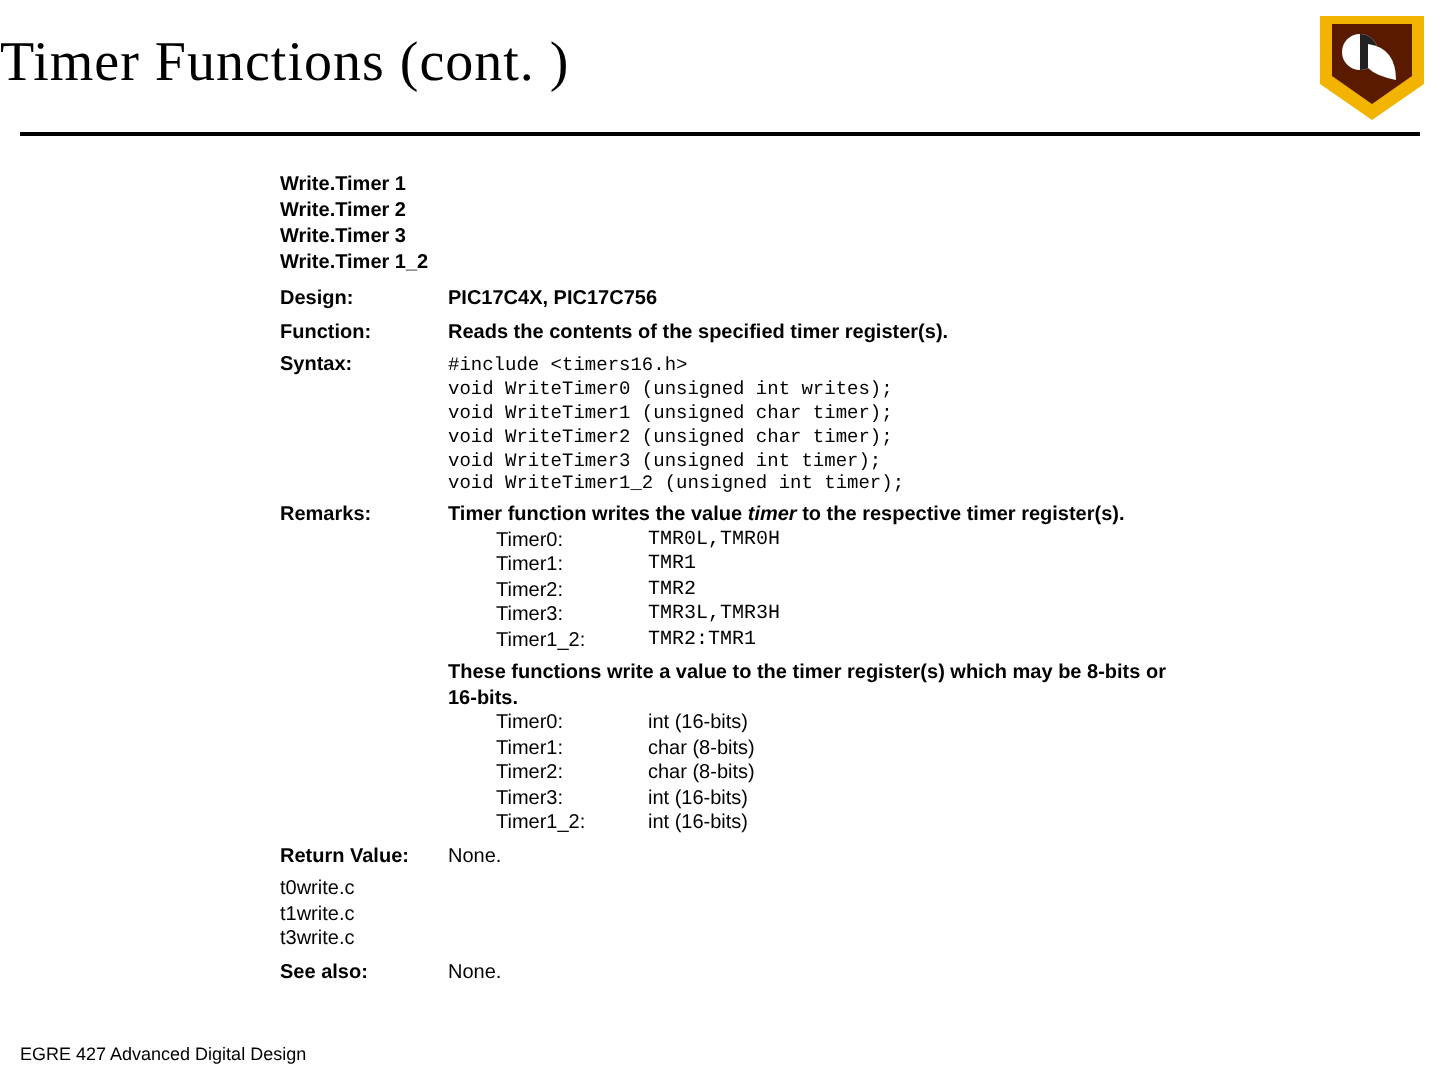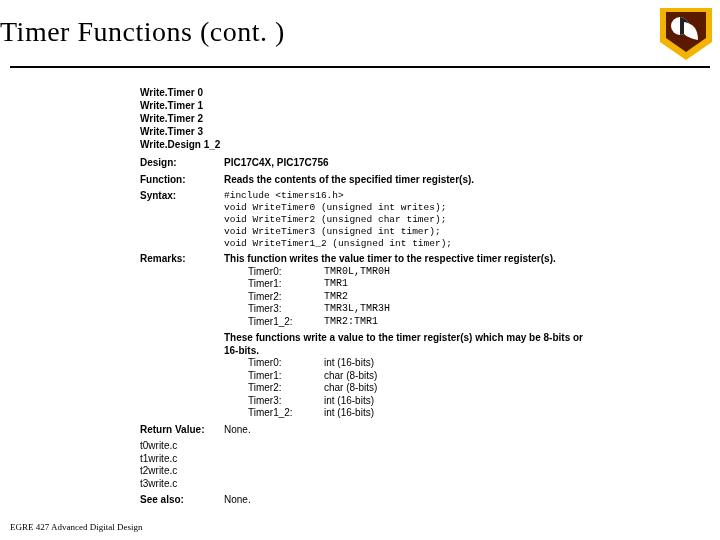--- a/index.html
+++ b/index.html
@@ -1,28 +1,28 @@
 <!DOCTYPE html>
 <html><head>
 <meta charset="utf-8">
 <style>
   html,body{margin:0;padding:0;width:720px;height:540px;background:#fff;font-family:Arial,Helvetica,sans-serif;color:#000;overflow:hidden}
   .slide{position:relative;width:720px;height:540px}
   .title{position:absolute;top:16px;left:0;right:0;text-align:left;font-size:28px;font-family:"Times New Roman",serif;letter-spacing:0.5px}
   .hr{position:absolute;top:66px;left:10px;right:10px;height:2px;background:#000}
   .logo{position:absolute;top:8px;right:8px;width:52px;height:52px}
-  .footer{position:absolute;bottom:8px;left:10px;font-size:9px;font-family:Liberation Serif, serif}
+  .footer{position:absolute;bottom:8px;left:10px;font-size:9px;font-family:Liberation Sans, sans-serif}
   .doc{position:absolute;top:86px;left:140px;width:450px;font-size:10px;line-height:1.25}
   .heads{font-family:Arial,Helvetica,sans-serif;font-weight:bold;font-size:10px;line-height:1.3;margin-bottom:6px}
   .row{display:flex;margin-top:4px}
   .lbl{width:80px;font-weight:bold;font-size:10px;padding-right:4px}
   .val{flex:1;font-size:10px}
   .bold{font-weight:bold}
   .mono{font-family:"Courier New",monospace;white-space:pre;font-size:9.5px;line-height:1.25}
-  .ital{}
+  .ital{font-style:italic}
   .ind{padding-left:24px}
   .pair{display:flex}
   .pair .c1{width:76px}
   .pair .c2{flex:1;font-family:"Courier New",monospace}
   .pair2{display:flex}
   .pair2 .c1{width:76px}
   .pair2 .c2{flex:1}
   .gap{height:4px}
 </style>
 </head>
@@ -37,53 +37,53 @@
       <polygon points="0,0 52,0 52,34 26,52 0,34" fill="#f2b400"></polygon>
       <polygon points="6,4 46,4 46,30 26,44 6,30" fill="#5a1a00"></polygon>
       <circle cx="20" cy="18" r="9" fill="#fff"></circle>
       <path d="M20 9 A9 9 0 0 1 20 27 Z" fill="#222"></path>
       <path d="M24 14 q14 2 14 18 q-10 -2 -14 -6 z" fill="#fff"></path>
     </svg>
   </div>
 
   <div class="doc">
     <div class="heads">
-      <div>Write.Timer 0</div>
       <div>Write.Timer 1</div>
       <div>Write.Timer 2</div>
       <div>Write.Timer 3</div>
-      <div>Write.Design 1_2</div>
+      <div>Write.Timer 1_2</div>
     </div>
 
     <div class="row">
       <div class="lbl">Design:</div>
       <div class="val bold">PIC17C4X, PIC17C756</div>
     </div>
 
     <div class="row">
       <div class="lbl">Function:</div>
       <div class="val bold">Reads the contents of the specified timer register(s).</div>
     </div>
 
     <div class="row">
       <div class="lbl">Syntax:</div>
       <div class="val">
         <div class="mono">#include &lt;timers16.h&gt;</div>
         <div class="mono">void WriteTimer0 (unsigned int writes);</div>
+        <div class="mono">void WriteTimer1 (unsigned char timer);</div>
         <div class="mono">void WriteTimer2 (unsigned char timer);</div>
         <div class="mono">void WriteTimer3 (unsigned int timer);</div>
         <div class="mono">void WriteTimer1_2 (unsigned int timer);</div>
       </div>
     </div>
 
     <div class="row">
       <div class="lbl">Remarks:</div>
       <div class="val">
         <div class="bold">
-          <span>This function writes the value </span><span class="ital">timer</span><span> to the respective timer register(s).</span>
+          <span>Timer function writes the value </span><span class="ital">timer</span><span> to the respective timer register(s).</span>
         </div>
         <div class="ind">
           <div class="pair">
               <div class="c1">Timer0:</div>
               <div class="c2">TMR0L,TMR0H</div>
             </div>
           <div class="pair">
               <div class="c1">Timer1:</div>
               <div class="c2">TMR1</div>
             </div>
@@ -129,21 +129,20 @@
 
     <div class="row">
       <div class="lbl">Return Value:</div>
       <div class="val">None.</div>
     </div>
 
     <div class="row">
       <div class="val">
         <div>t0write.c</div>
         <div>t1write.c</div>
-        <div>t2write.c</div>
         <div>t3write.c</div>
       </div>
     </div>
 
     <div class="row">
       <div class="lbl">See also:</div>
       <div class="val">None.</div>
     </div>
   </div>
 

